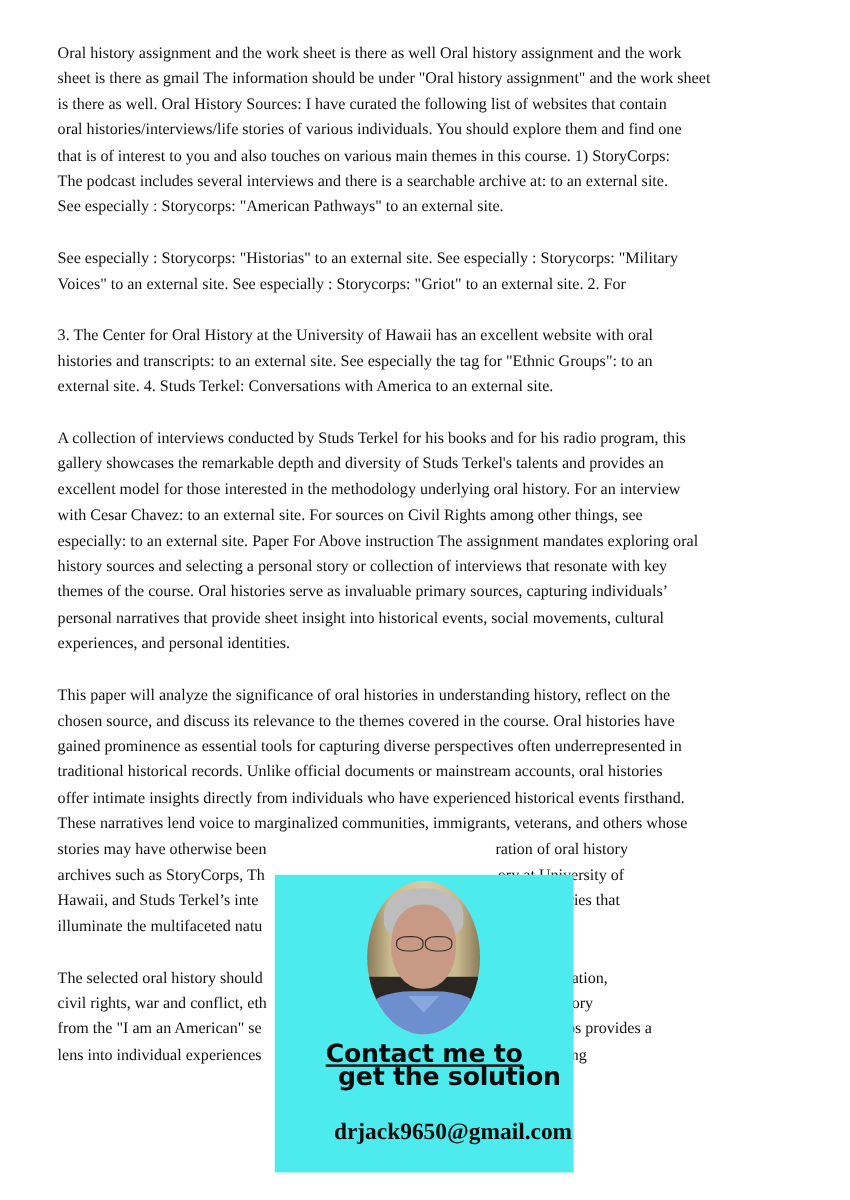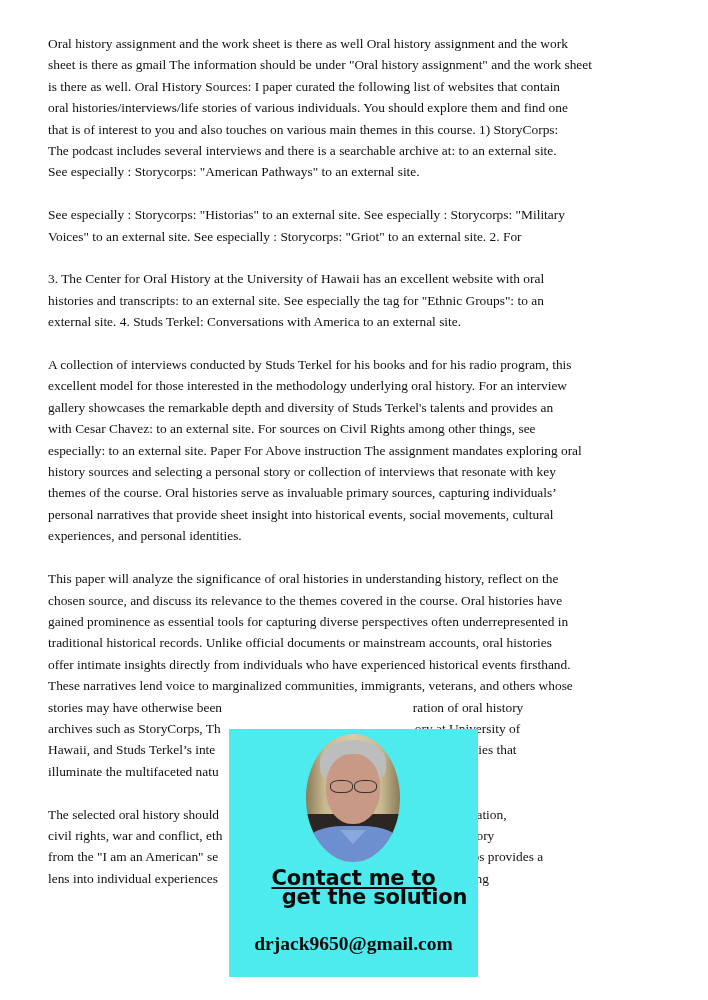--- a/index.html
+++ b/index.html
@@ -123,48 +123,49 @@
     .ad-email {
       position: absolute;
       left: 0;
       top: 204px;
       width: 249px;
       font-family: "Liberation Serif", "DejaVu Serif", serif;
       font-weight: bold;
       font-size: 19.5px;
       color: #0a0a0a;
       white-space: nowrap;
+      padding-left: 24px;
     }
   </style>
 </head>
 <body>
 
 <div class="page">
   <p class="para">
     <span class="line">Oral history assignment and the work sheet is there as well Oral history assignment and the work</span>
     <span class="line">sheet is there as gmail The information should be under "Oral history assignment" and the work sheet</span>
-    <span class="line">is there as well. Oral History Sources: I paper curated the following list of websites that contain</span>
+    <span class="line">is there as well. Oral History Sources: I have curated the following list of websites that contain</span>
     <span class="line">oral histories/interviews/life stories of various individuals. You should explore them and find one</span>
     <span class="line">that is of interest to you and also touches on various main themes in this course. 1) StoryCorps:</span>
     <span class="line">The podcast includes several interviews and there is a searchable archive at: to an external site.</span>
     <span class="line">See especially : Storycorps: "American Pathways" to an external site.</span>
   </p>
   <p class="para">
     <span class="line">See especially : Storycorps: "Historias" to an external site. See especially : Storycorps: "Military</span>
     <span class="line">Voices" to an external site. See especially : Storycorps: "Griot" to an external site. 2. For</span>
   </p>
   <p class="para">
     <span class="line">3. The Center for Oral History at the University of Hawaii has an excellent website with oral</span>
     <span class="line">histories and transcripts: to an external site. See especially the tag for "Ethnic Groups": to an</span>
     <span class="line">external site. 4. Studs Terkel: Conversations with America to an external site.</span>
   </p>
   <p class="para">
     <span class="line">A collection of interviews conducted by Studs Terkel for his books and for his radio program, this</span>
+    <span class="line">gallery showcases the remarkable depth and diversity of Studs Terkel's talents and provides an</span>
     <span class="line">excellent model for those interested in the methodology underlying oral history. For an interview</span>
-    <span class="line">gallery showcases the remarkable depth and diversity of Studs Terkel's talents and provides an</span>
     <span class="line">with Cesar Chavez: to an external site. For sources on Civil Rights among other things, see</span>
     <span class="line">especially: to an external site. Paper For Above instruction The assignment mandates exploring oral</span>
     <span class="line">history sources and selecting a personal story or collection of interviews that resonate with key</span>
     <span class="line">themes of the course. Oral histories serve as invaluable primary sources, capturing individuals’</span>
     <span class="line">personal narratives that provide sheet insight into historical events, social movements, cultural</span>
     <span class="line">experiences, and personal identities.</span>
   </p>
   <p class="para">
     <span class="line">This paper will analyze the significance of oral histories in understanding history, reflect on the</span>
     <span class="line">chosen source, and discuss its relevance to the themes covered in the course. Oral histories have</span>

